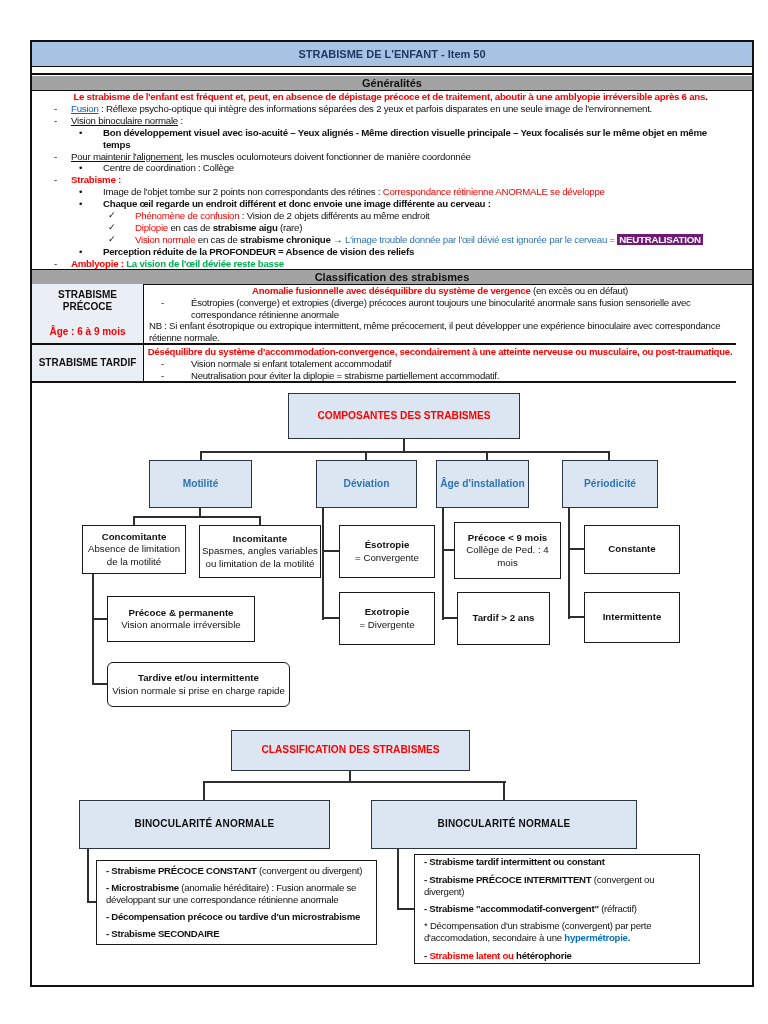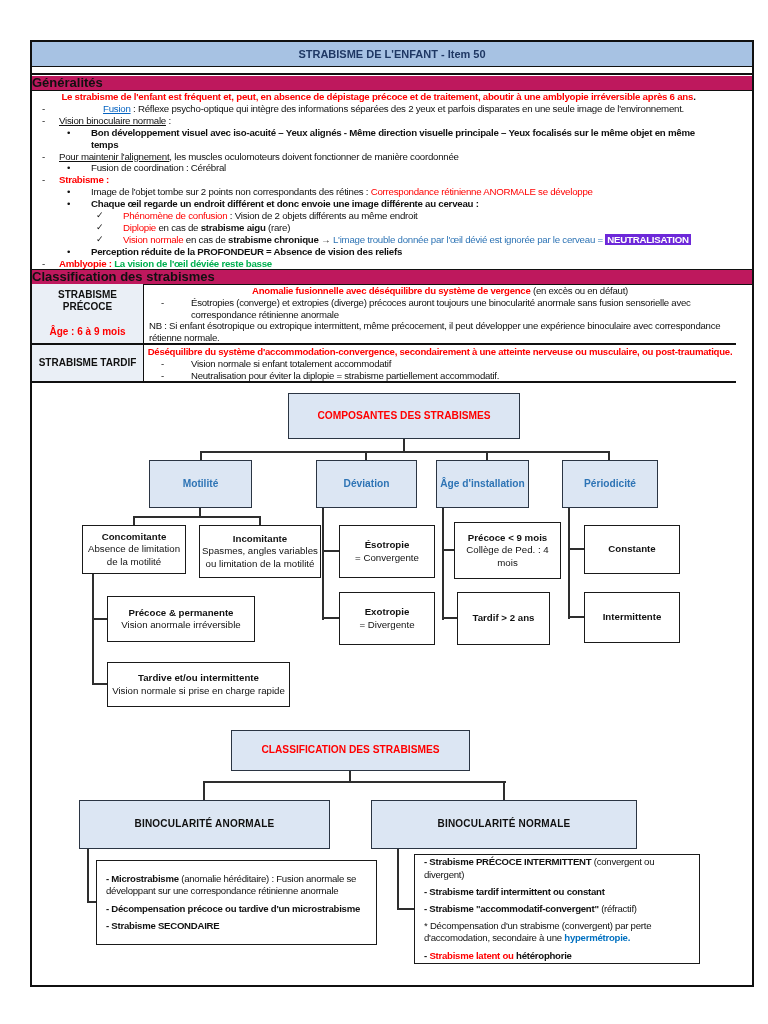--- a/index.html
+++ b/index.html
@@ -13,52 +13,52 @@
   }
   
   .title-bar{
     position:absolute;top:0;left:0;right:0;height:24px;
     background:#a7c2e3;border-bottom:1.5px solid #101010;
     display:flex;align-items:center;justify-content:center;
     font-weight:bold;font-size:11px;color:#1F3864;
   }
   .gap-line{position:absolute;top:31px;left:0;right:0;height:0;border-bottom:2.5px solid #101010;}
   .sec-bar{
-    position:absolute;left:0;right:0;background:#be185d;
-    border-bottom:1.5px solid #101010;display:flex;align-items:center;
-    font-weight:bold;font-size:13px;color:#101010;
+    position:absolute;left:0;right:0;background:#a3a3a3;
+    border-bottom:1.5px solid #101010;display:flex;align-items:center;justify-content:center;
+    font-weight:bold;font-size:11px;color:#101010;
   }
   .gen-bar{top:33.5px;height:14px;}
   .class-bar{top:227px;height:13.5px;border-top:1.5px solid #101010;}
   
   .gen-content{
-    position:absolute;top:49px;left:4px;width:685px;height:178px;
+    position:absolute;top:49px;left:16px;width:685px;height:178px;
     font-size:9.7px;line-height:11.9px;letter-spacing:-0.25px;overflow:hidden;
   }
   .line{position:relative;}
   .marker{position:absolute;}
   .ctr{text-align:center;}
   .lvl0{padding-left:23px;} .lvl0 .marker{left:6px;}
   .lvl1{padding-left:55px;} .lvl1 .marker{left:31px;}
   .lvl2{padding-left:87px;} .lvl2 .marker{left:60px;font-size:9px;}
   .arr{padding-left:41px;}  .arr .marker{left:26px;}
   .cctr{text-align:center;}
   .cdash{padding-left:44px;} .cdash .marker{left:14px;}
   .cnb{padding-left:2px;}
   .ditem{padding-left:4px;margin:2.5px 0;}
   
   .s-bd{font-weight:bold;}
   .s-r{color:#FF0000;}
   .s-rb{color:#FF0000;font-weight:bold;}
   .s-u{text-decoration:underline;}
-  .s-link{color:#0563C1;text-decoration:underline;margin-left:44px;}
+  .s-link{color:#0563C1;text-decoration:underline;}
   .s-bl{color:#2E74B5;}
   .s-gb{color:#00B050;font-weight:bold;}
   .s-hy{color:#0070C0;font-weight:bold;}
-  .s-hl{background:#6d28d9;color:#fff;font-weight:bold;padding:0 2px;}
+  .s-hl{background:#701a75;color:#fff;font-weight:bold;padding:0 2px;}
   
   .classif{
     position:absolute;top:242px;left:0;width:704px;height:99px;
     display:grid;grid-template-columns:112px 1fr;grid-template-rows:61px 38px;
     box-sizing:border-box;font-size:9.6px;line-height:11.8px;letter-spacing:-0.25px;
   }
   .tcell{box-sizing:border-box;overflow:hidden;}
   .lcell{
     background:#eaeff6;border-right:1.5px solid #101010;
     display:flex;flex-direction:column;align-items:center;justify-content:center;
@@ -98,21 +98,21 @@
   <div class="sec-bar gen-bar">
     <span>Généralités</span>
   </div>
 
   <div class="gen-content">
       <div class="line ctr"><span class="s-rb">Le strabisme de l'enfant est fréquent et, peut, en absence de dépistage précoce et de traitement, aboutir à une amblyopie irréversible après 6 ans</span><span class="s-bd">.</span></div>
       <div class="line lvl0"><span class="marker">-</span><span class="s-link">Fusion</span><span> : Réflexe psycho-optique qui intègre des informations séparées des 2 yeux et parfois disparates en une seule image de l'environnement.</span></div>
       <div class="line lvl0"><span class="marker">-</span><span class="s-u">Vision binoculaire normale</span><span> :</span></div>
       <div class="line lvl1"><span class="marker">•</span><span class="s-bd">Bon développement visuel avec iso-acuité – Yeux alignés - Même direction visuelle principale – Yeux focalisés sur le même objet en même temps</span></div>
       <div class="line lvl0"><span class="marker">-</span><span class="s-u">Pour maintenir l'alignement</span><span>, les muscles oculomoteurs doivent fonctionner de manière coordonnée</span></div>
-      <div class="line lvl1"><span class="marker">•</span><span>Fusion de coordination : Cérébral</span></div>
+      <div class="line lvl1"><span class="marker">•</span><span>Centre de coordination : Collège</span></div>
       <div class="line lvl0"><span class="marker">-</span><span class="s-rb">Strabisme :</span></div>
       <div class="line lvl1"><span class="marker">•</span><span>Image de l'objet tombe sur 2 points non correspondants des rétines : </span><span class="s-r">Correspondance rétinienne ANORMALE se développe</span></div>
       <div class="line lvl1"><span class="marker">•</span><span class="s-bd">Chaque œil regarde un endroit différent et donc envoie une image différente au cerveau :</span></div>
       <div class="line lvl2"><span class="marker">✓</span><span class="s-r">Phénomène de confusion</span><span> : Vision de 2 objets différents au même endroit</span></div>
       <div class="line lvl2"><span class="marker">✓</span><span class="s-r">Diplopie</span><span> en cas de </span><span class="s-bd">strabisme aigu</span><span> (rare)</span></div>
       <div class="line lvl2"><span class="marker">✓</span><span class="s-r">Vision normale</span><span> en cas de </span><span class="s-bd">strabisme chronique</span><span class="s-bd"> → </span><span class="s-bl">L'image trouble donnée par l'œil dévié est ignorée par le cerveau = </span><span class="s-hl">NEUTRALISATION</span></div>
       <div class="line lvl1"><span class="marker">•</span><span class="s-bd">Perception réduite de la PROFONDEUR = Absence de vision des reliefs</span></div>
       <div class="line lvl0"><span class="marker">-</span><span class="s-rb">Amblyopie :</span><span> </span><span class="s-gb">La vision de l'œil déviée reste basse</span></div>
       <div class="line arr"><span class="marker">→</span><span>Suppression de l'image (la plus floue) = Le trouble constant et prolongé se répercute sur le </span><span class="s-bd">cortex cérébral</span><span>.</span></div>
     </div>
@@ -179,21 +179,21 @@
       <span>Spasmes, angles variables ou limitation de la motilité</span>
     </div>
     <div class="fc" style="left:50px;top:142px;width:104px;height:49px;">
       <span class="t">Concomitante</span>
       <span>Absence de limitation de la motilité</span>
     </div>
     <div class="fc" style="left:75px;top:213px;width:148px;height:46px;">
       <span class="t">Précoce &amp; permanente</span>
       <span>Vision anormale irréversible</span>
     </div>
-    <div class="fc" style="left:75px;top:279px;width:183px;height:45px;">
+    <div class="fc" style="left:75px;top:279px;width:183px;height:45px;border-radius:6px;">
       <span class="t">Tardive et/ou intermittente</span>
       <span>Vision normale si prise en charge rapide</span>
     </div>
 
     <div class="cv" style="left:290px;top:125px;height:112px;"></div>
     <div class="ch" style="left:290px;top:167px;width:17px;"></div>
     <div class="ch" style="left:290px;top:234px;width:17px;"></div>
     <div class="fc" style="left:307px;top:142px;width:96px;height:53px;">
       <span class="t">Ésotropie</span>
       <span>= Convergente</span>
@@ -238,26 +238,27 @@
     <div class="fc blue hdr" style="left:339px;top:417px;width:266px;height:49px;">
       <span class="t">BINOCULARITÉ NORMALE</span>
     </div>
 
     <div class="cv" style="left:55px;top:466px;height:54px;"></div>
     <div class="ch" style="left:55px;top:518px;width:9px;"></div>
     <div class="cv" style="left:365px;top:466px;height:61px;"></div>
     <div class="ch" style="left:365px;top:525px;width:17px;"></div>
 
     <div class="fc detail" style="left:64px;top:477px;width:281px;height:85px;">
+        <div class="line ditem"><span class="s-bd">- Strabisme PRÉCOCE CONSTANT</span><span> (convergent ou divergent)</span></div>
         <div class="line ditem"><span class="s-bd">- Microstrabisme</span><span> (anomalie héréditaire) : Fusion anormale se développant sur une correspondance rétinienne anormale</span></div>
         <div class="line ditem"><span class="s-bd">- Décompensation précoce ou tardive d'un microstrabisme</span></div>
         <div class="line ditem"><span class="s-bd">- Strabisme SECONDAIRE</span></div>
       </div>
     <div class="fc detail" style="left:382px;top:471px;width:286px;height:110px;">
+        <div class="line ditem"><span class="s-bd">- Strabisme tardif intermittent ou constant</span></div>
         <div class="line ditem"><span class="s-bd">- Strabisme PRÉCOCE INTERMITTENT</span><span> (convergent ou divergent)</span></div>
-        <div class="line ditem"><span class="s-bd">- Strabisme tardif intermittent ou constant</span></div>
         <div class="line ditem"><span class="s-bd">- Strabisme "accommodatif-convergent"</span><span> (réfractif)</span></div>
         <div class="line ditem"><span> * Décompensation d'un strabisme (convergent) par perte d'accomodation, secondaire à une </span><span class="s-hy">hypermétropie.</span></div>
         <div class="line ditem"><span class="s-bd">- </span><span class="s-rb">Strabisme latent ou</span><span class="s-bd"> hétérophorie</span></div>
       </div>
 
   </div>
 </div>
 
 </body></html>

